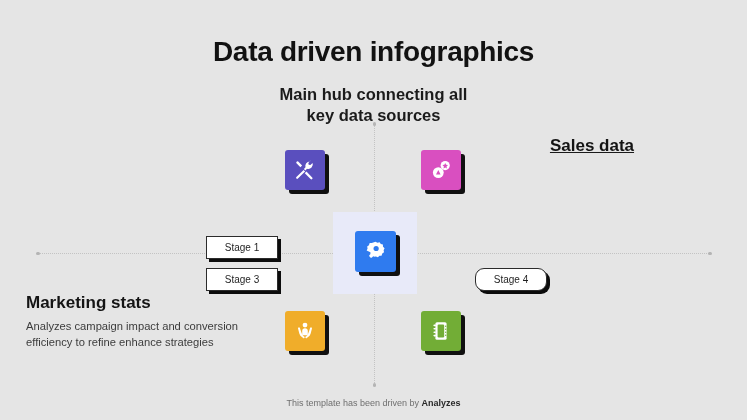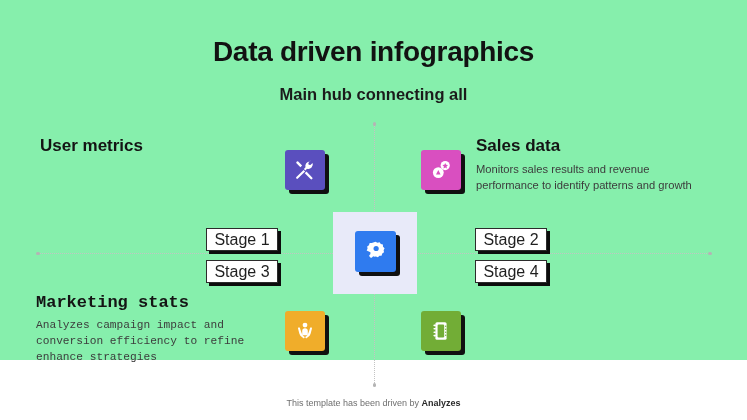--- a/index.html
+++ b/index.html
@@ -10,22 +10,22 @@
     width: 747px;
     height: 420px;
     background: #ffffff;
     font-family: "Liberation Sans", sans-serif;
     color: #1a1a1a;
     overflow: hidden;
   }
   #slide {
     position: relative;
     width: 747px;
-    height: 360px;
-    background: #86efac;
+    height: 420px;
+    background: #e5e5e5;
   }
 
   
   #title {
     position: absolute;
     left: 0;
     top: 36px;
     width: 747px;
     text-align: center;
     font-size: 28px;
@@ -81,25 +81,25 @@
     font-weight: bold;
     color: #141414;
     margin-bottom: 6px;
   }
   .block .b-body {
     font-size: 11.2px;
     line-height: 1.42;
     color: #3c3c3c;
   }
   .block.left  { text-align: left;  }
-  .block.right { text-align: left; }
+  .block.right { text-align: center; text-decoration: underline; }
 
   #blk-user      { left: 40px;  top: 136px; width: 232px; }
   #blk-sales     { left: 476px; top: 136px; width: 232px; }
-  #blk-marketing { left: 36px;  top: 293px; width: 218px; font-family: Liberation Mono, monospace; }
+  #blk-marketing { left: 26px;  top: 293px; width: 218px; }
   #blk-product   { left: 486px; top: 293px; width: 222px; }
 
   
   .tile {
     position: absolute;
     width: 40px;
     height: 40px;
     border-radius: 3px;
     box-shadow: 4px 4px 0 0 #101010;
     display: flex;
@@ -136,30 +136,31 @@
   }
 
   
   .stage {
     position: absolute;
     width: 70px;
     height: 21px;
     background: #ffffff;
     border: 1.2px solid #2b2b2b;
     box-shadow: 3px 3px 0 0 #0c0c0c;
-    font-size: 16px;
+    font-size: 10px;
     color: #1f1f1f;
     display: flex;
     align-items: center;
     justify-content: center;
+    margin-top: 8px;
   }
   #stage-1 { left: 206px; top: 228px; }
   #stage-3 { left: 206px; top: 260px; text-align: right; }
   #stage-2 { left: 475px; top: 228px; }
-  #stage-4 { left: 475px; top: 260px; }
+  #stage-4 { left: 475px; top: 260px; border-radius: 9px; }
 
   
   #footer {
     position: absolute;
     left: 0;
     top: 398px;
     width: 747px;
     text-align: center;
     font-size: 9px;
     color: #6f6f6f;
@@ -168,44 +169,43 @@
 </style>
 </head>
 <body>
 
 <div id="slide">
 
   <div id="title">Data driven infographics</div>
 
   <div id="subtitle">
     <div>Main hub connecting all</div>
+    <div>key data sources</div>
   </div>
 
   <div class="dash-h"></div>
   <div class="dash-v"></div>
   <div class="dot-end dot-left"></div>
   <div class="dot-end dot-right"></div>
   <div class="dot-end dot-top"></div>
   <div class="dot-end dot-bot"></div>
 
   <div class="block left" id="blk-user">
-    <div class="b-head">User metrics</div>
   </div>
   <div class="tile" id="tile-user">
     <svg width="24" height="24" viewBox="0 0 24 24" fill="#ffffff">
       <path d="M3.4 19.1l7.2-7.2 1.5 1.5-7.2 7.2a1.05 1.05 0 0 1-1.5 0 1.05 1.05 0 0 1 0-1.5z"></path>
       <path d="M16.6 3.2a4.6 4.6 0 0 0-4.4 5.9l-1.6 1.6 1.5 1.5 1.6-1.6a4.6 4.6 0 0 0 5.6-5.9l-2.2 2.2-1.7-.4-.4-1.7 2.2-2.2a4.6 4.6 0 0 0-.6-.0z" transform="translate(0.3 0.2)"></path>
       <path d="M5.2 3.6l3.9 3.9-1.7 1.7-3.9-3.9a.9.9 0 0 1 0-1.3l.4-.4a.9.9 0 0 1 1.3 0z"></path>
       <path d="M13.4 13.6l5.8 5.8a1.1 1.1 0 0 1-1.6 1.6l-5.8-5.8z"></path>
     </svg>
   </div>
 
   <div class="block right" id="blk-sales">
     <div class="b-head">Sales data</div>
-    <div class="b-body">Monitors sales results and revenue performance to identify patterns and growth</div>
   </div>
   <div class="tile" id="tile-sales">
     <svg width="24" height="24" viewBox="0 0 24 24" fill="#ffffff">
       <circle cx="9.3" cy="14.6" r="5.4"></circle>
       <path d="M9.3 11.9l2.3 4.6H7z" fill="#d94fc0"></path>
       <circle cx="16.2" cy="7.6" r="4.6"></circle>
       <path d="M16.2 4.9l.9 1.9 1.9.2-1.5 1.4.4 2-1.7-1-1.7 1 .4-2L13.4 7l2-.2z" fill="#d94fc0"></path>
     </svg>
   </div>
 
@@ -240,21 +240,20 @@
   <div id="hub-panel"></div>
   <div id="tile-hub">
     <svg width="25" height="25" viewBox="0 0 24 24" fill="#ffffff">
       <path d="M12 2.6l1.9.9 2-.5 1.2 1.7 2 .6.1 2.1 1.5 1.5-.9 1.9.4 2-1.7 1.2-.7 2-2 .1-1.5 1.5-1.9-.9-2 .4-1.2-1.7-2-.7-.1-2L3.5 11l.9-1.9-.4-2 1.7-1.2.7-2 2-.1z"></path>
       <circle cx="12.6" cy="9.1" r="2.5" fill="#2f7bef"></circle>
       <path d="M10.6 11.1l-4.3 4.3a1.05 1.05 0 0 0 0 1.5l.8.8a1.05 1.05 0 0 0 1.5 0l4.3-4.3z"></path>
     </svg>
   </div>
 
   <div class="stage" id="stage-1">Stage 1</div>
-  <div class="stage" id="stage-2">Stage 2</div>
   <div class="stage" id="stage-3">Stage 3</div>
   <div class="stage" id="stage-4">Stage 4</div>
 
   <div id="footer">
     <span>This template has been driven by </span><b>Analyzes</b>
   </div>
 
 </div>
 
 </body></html>

